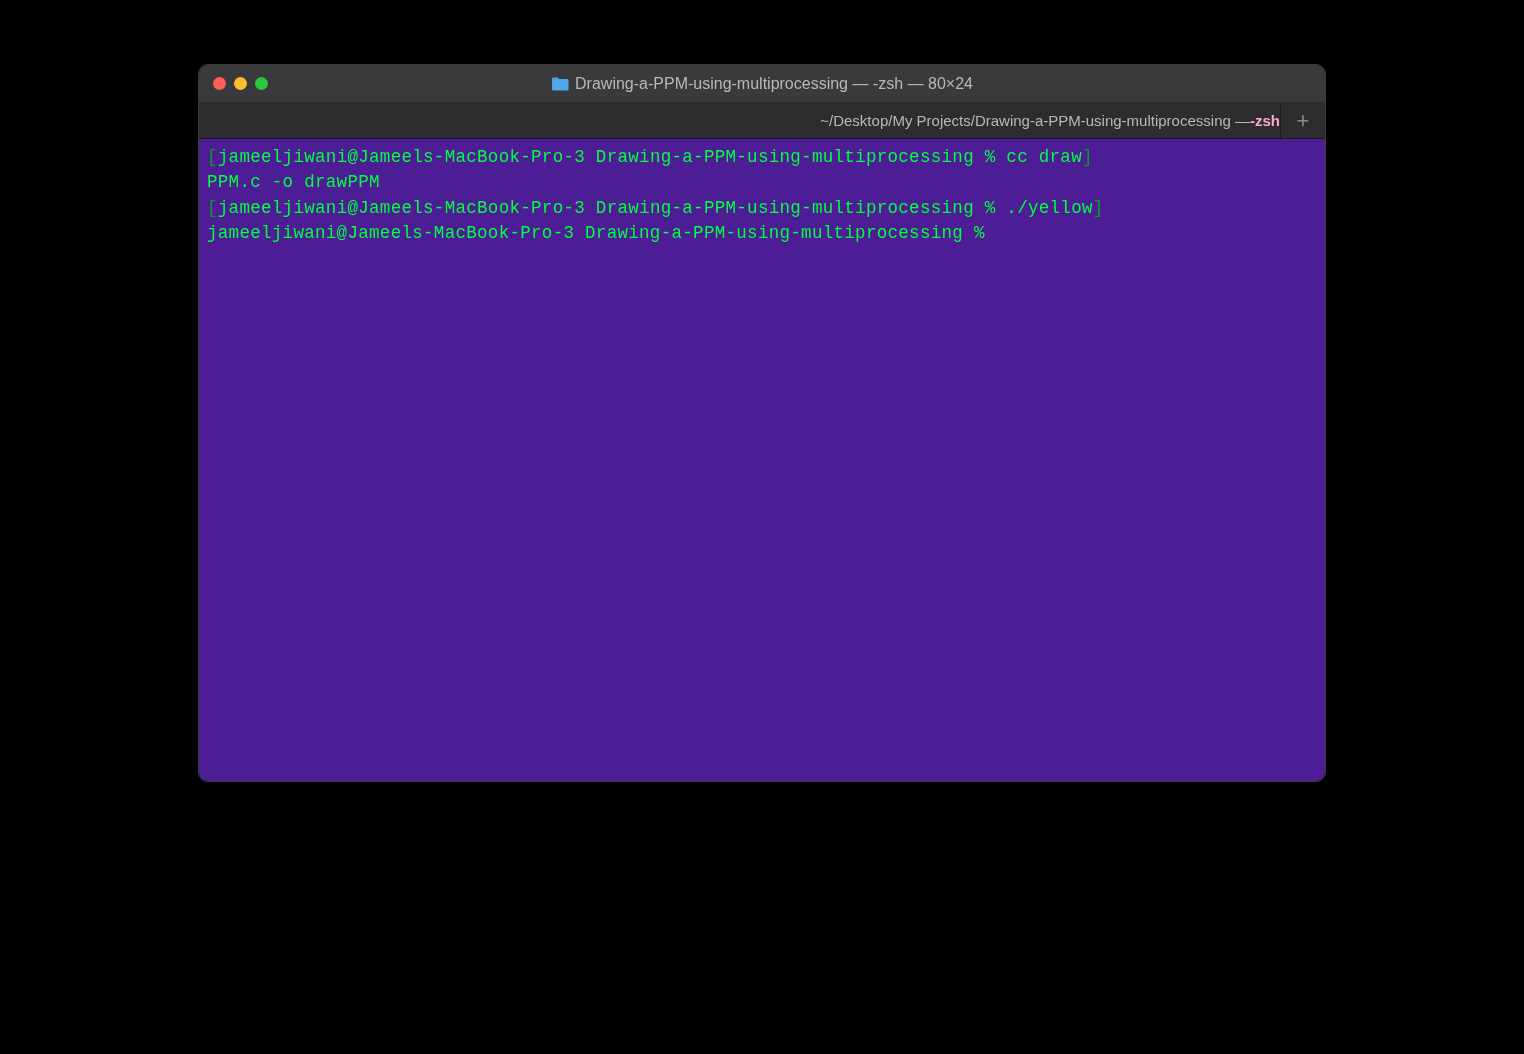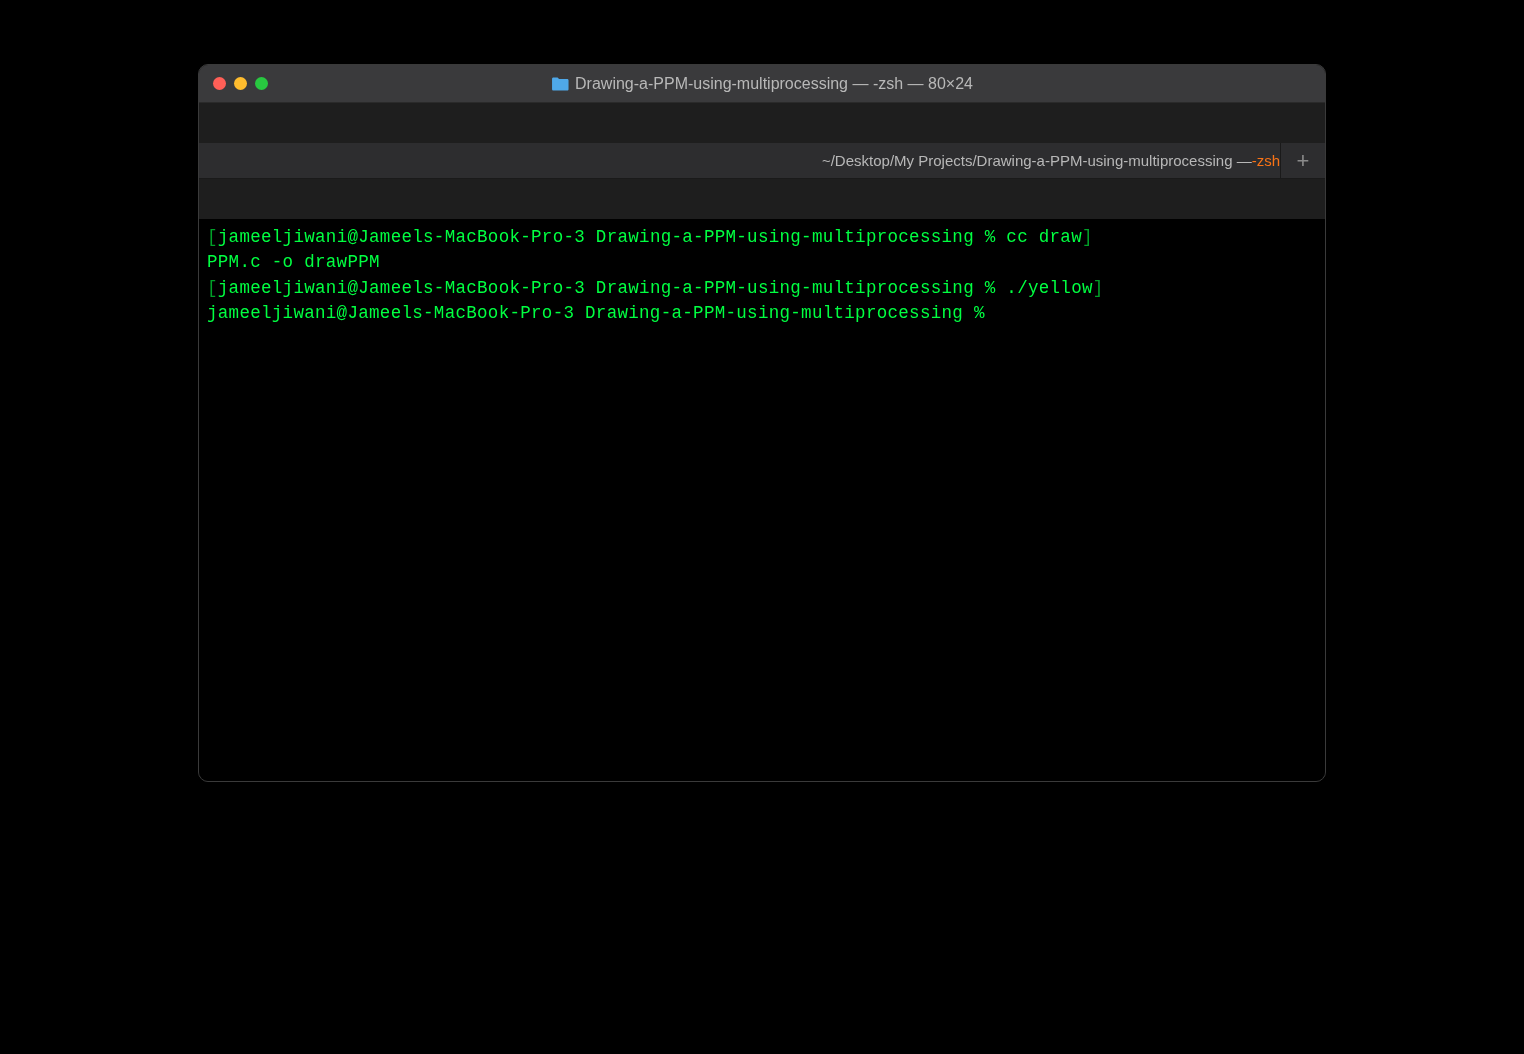--- a/index.html
+++ b/index.html
@@ -20,21 +20,20 @@
     .terminal-window {
       width: 1128px;
       height: 718px;
       background: #1e1e1e;
       border-radius: 10px;
       overflow: hidden;
       box-shadow: 0 20px 60px rgba(0,0,0,0.8);
       border: 1px solid #3a3a3a;
       display: flex;
       flex-direction: column;
-      gap: 40px;
     }
     .title-bar {
       height: 38px;
       background: #3a3a3c;
       display: flex;
       align-items: center;
       padding: 0 14px;
       position: relative;
       border-bottom: 1px solid #2a2a2a;
     }
@@ -80,36 +79,36 @@
     .tab {
       flex: 1;
       display: flex;
       align-items: center;
       justify-content: flex-end;
       color: #b8b8b8;
       font-size: 15px;
       border-right: 1px solid #1a1a1a;
     }
     .tab .bold {
-      font-weight: 400;
-      color: #f97316;
+      font-weight: 700;
+      color: #f9a8d4;
     }
     .tab-add {
       width: 44px;
       display: flex;
       align-items: center;
       justify-content: center;
       color: #8a8a8a;
       font-size: 22px;
       font-weight: 300;
       cursor: pointer;
     }
     .terminal-body {
       flex: 1;
-      background: #000000;
+      background: #4c1d95;
       padding: 6px 8px;
       font-family: "SF Mono", Menlo, Monaco, "Courier New", monospace;
       font-size: 17.5px;
       line-height: 1.45;
       color: #00ff41;
       overflow: hidden;
       letter-spacing: 0.3px;
     }
     .dim-bracket {
       color: #00a028;

